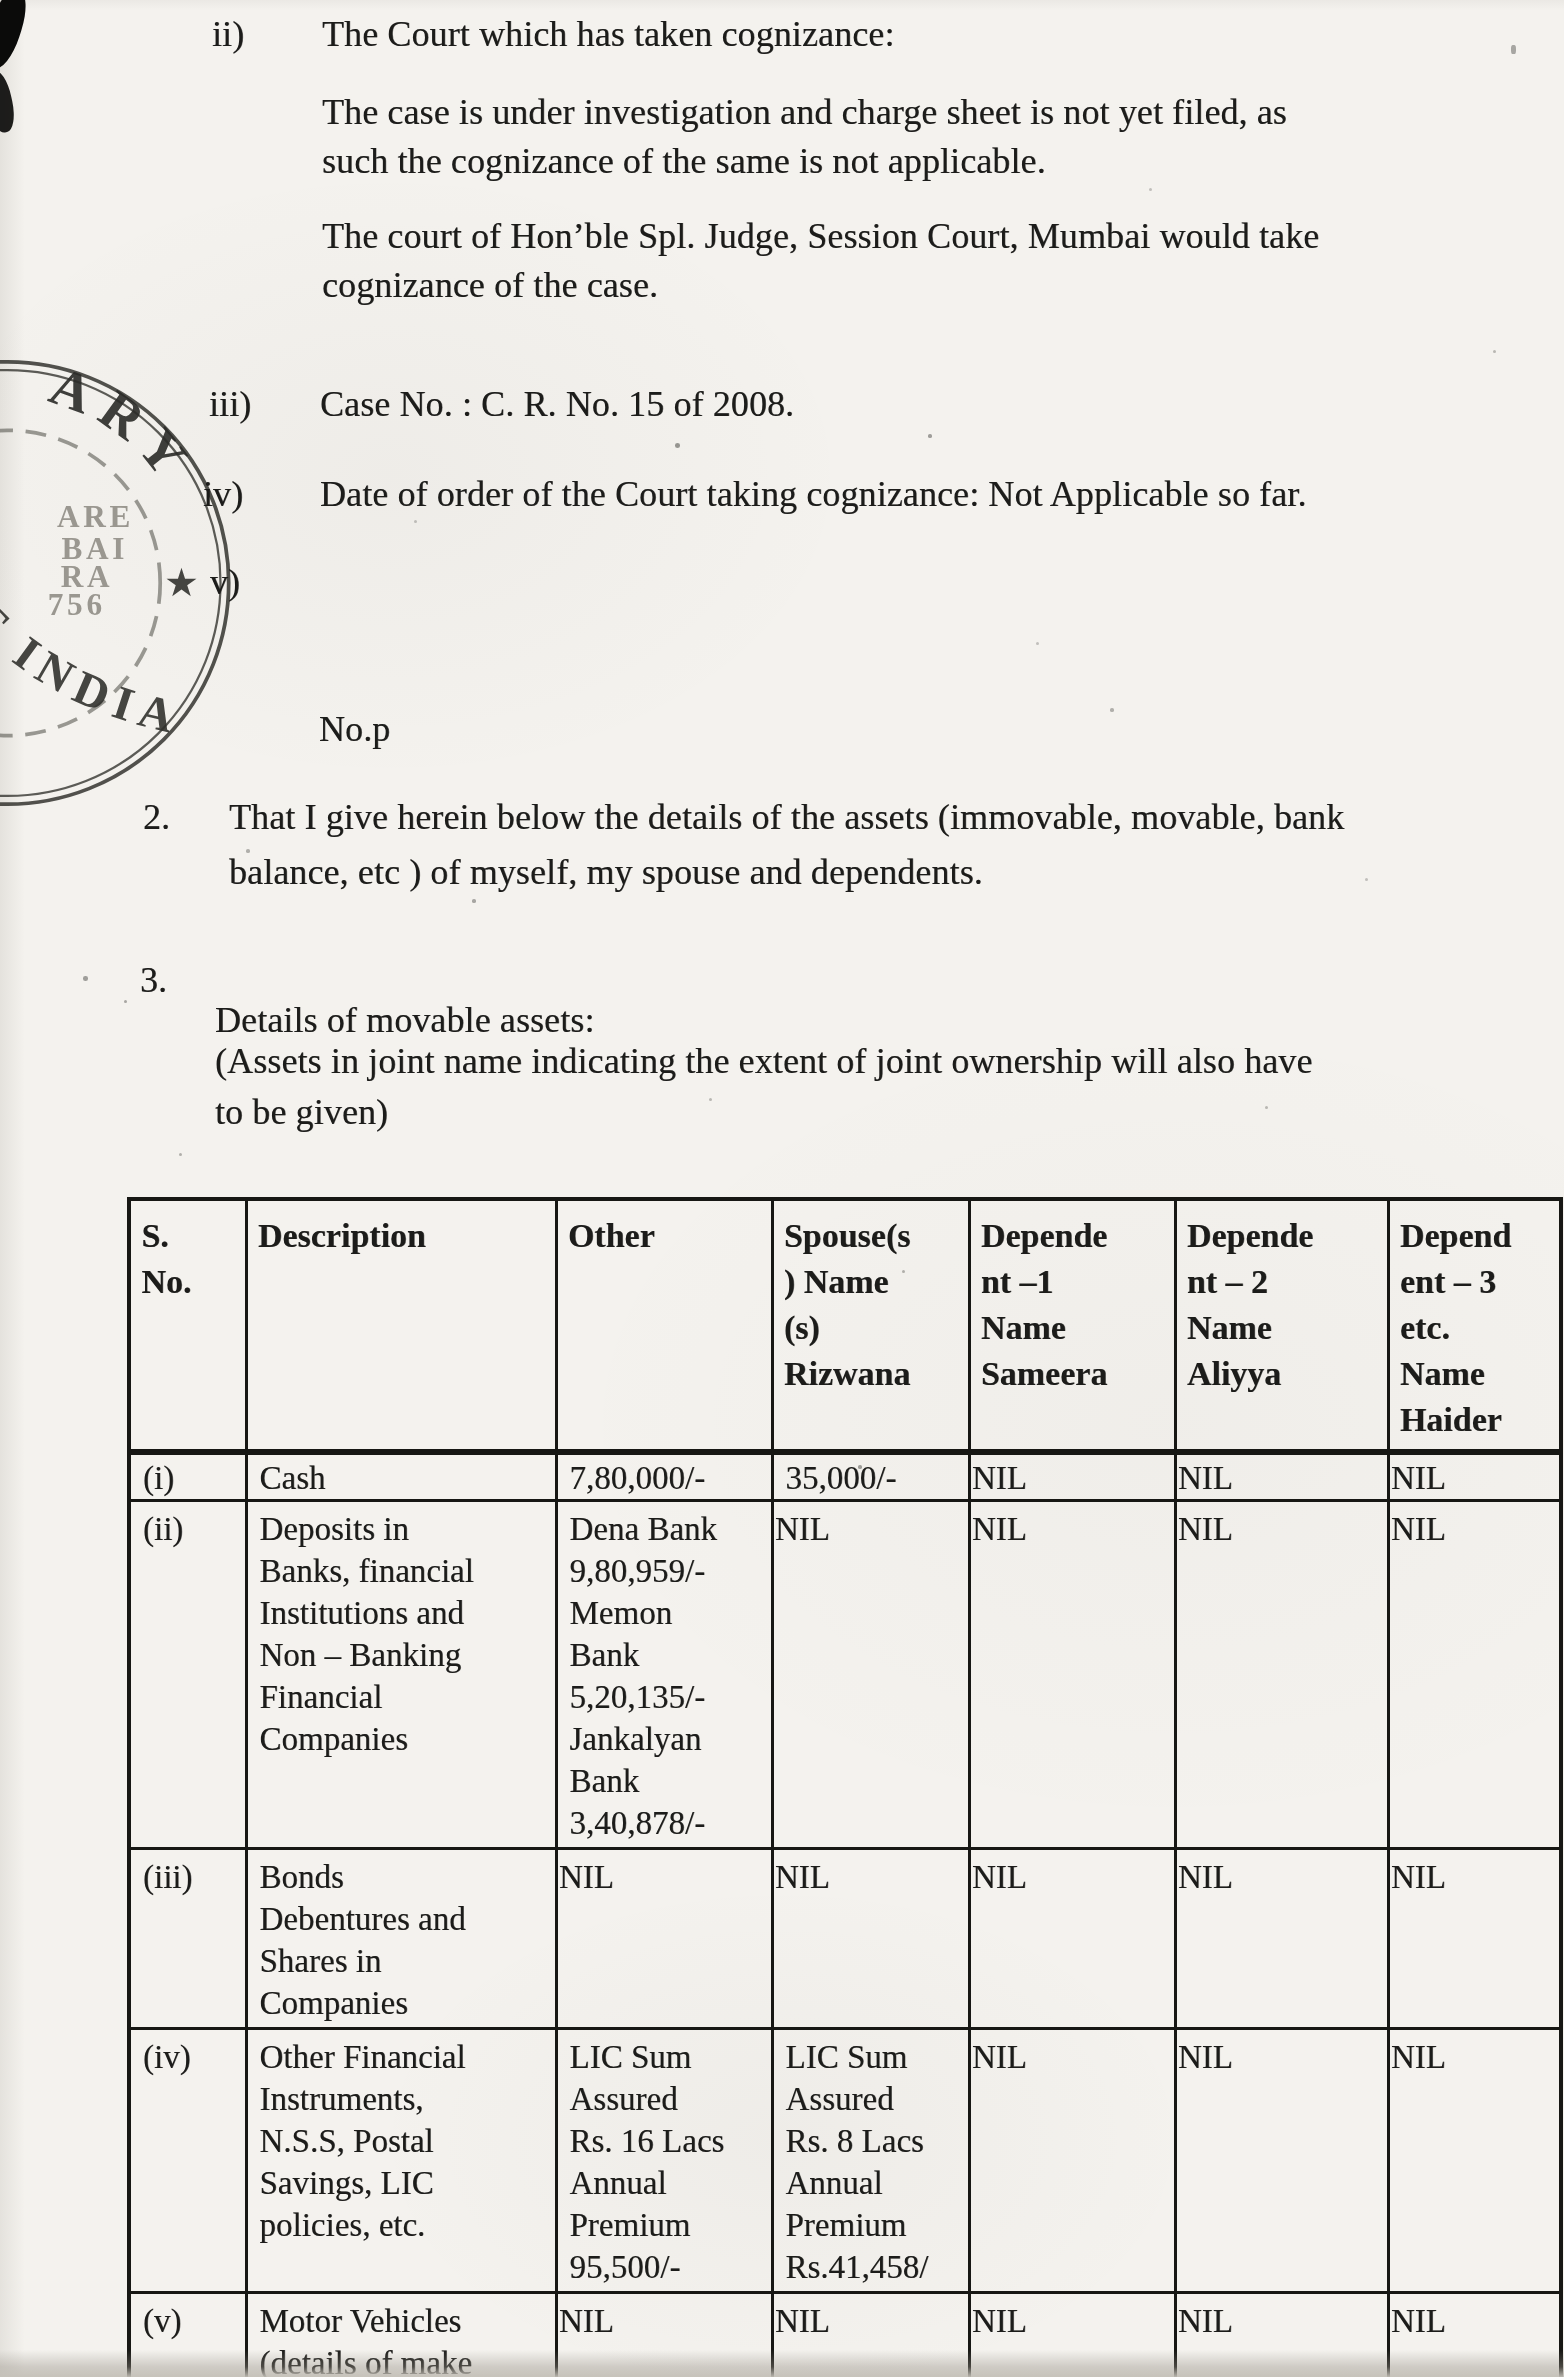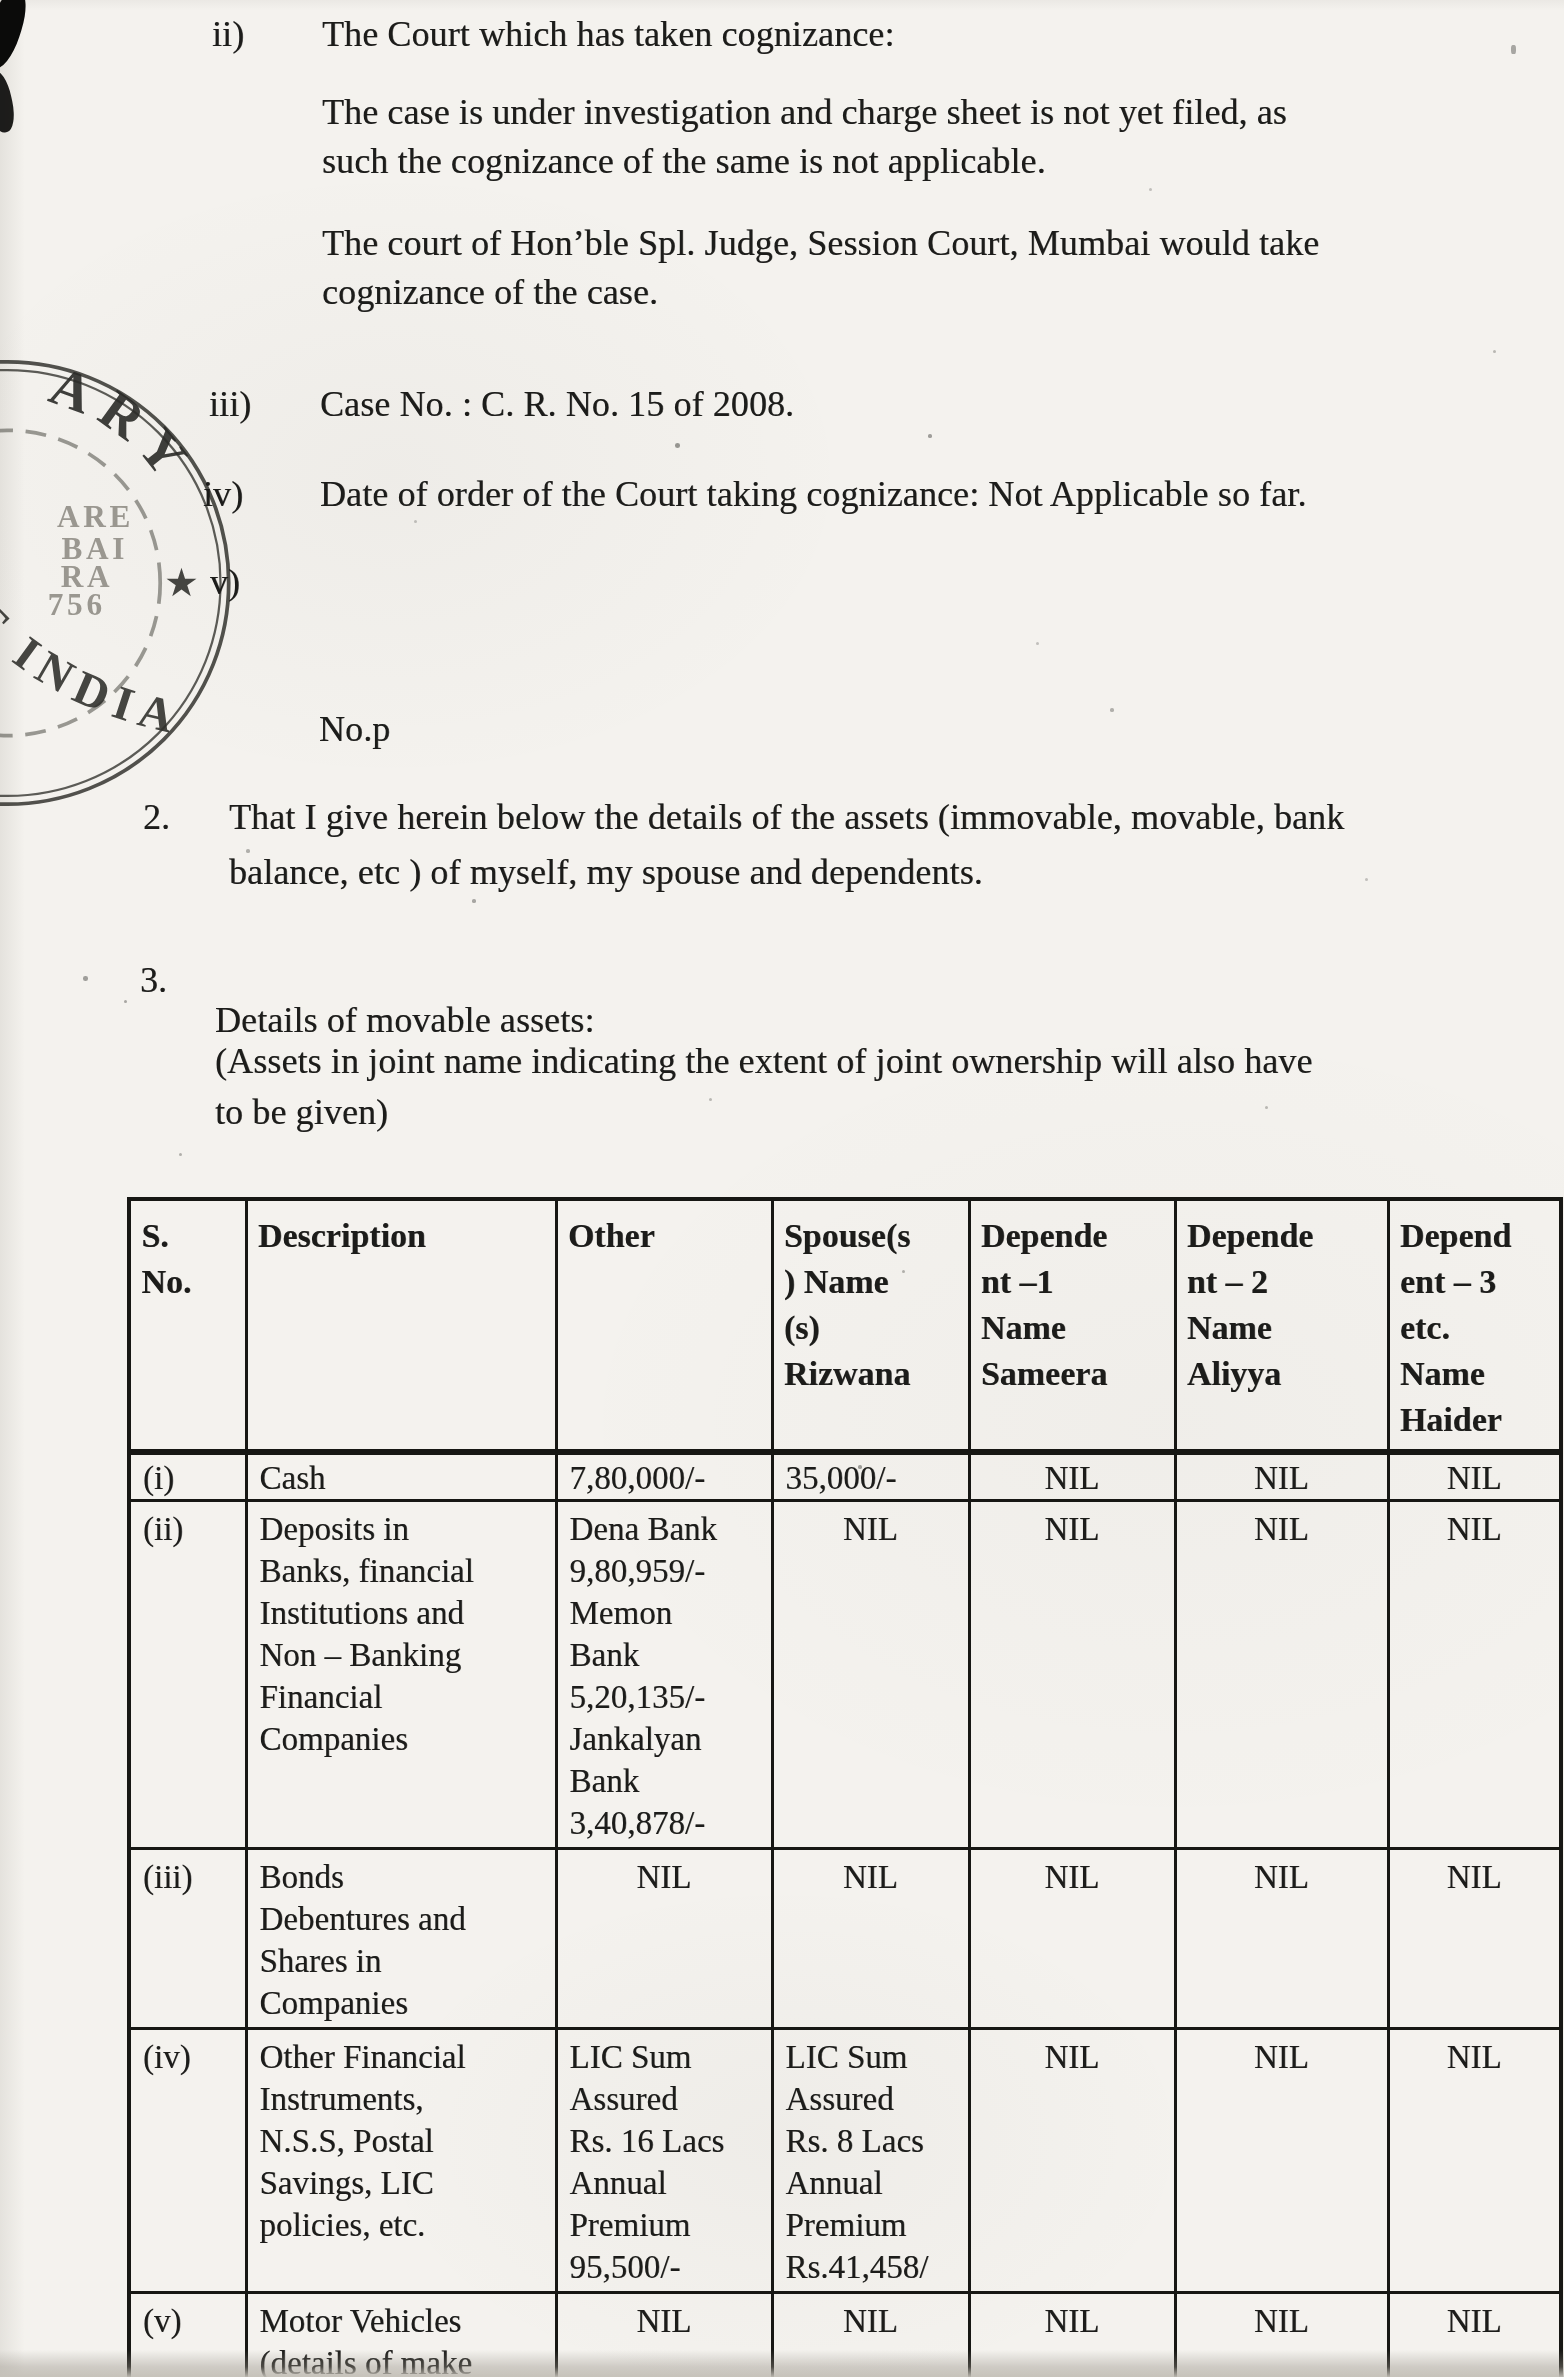--- a/index.html
+++ b/index.html
@@ -61,21 +61,21 @@
     font-size:34px;font-weight:700;
     text-align:left;
     padding:12px 3px 6px 10.4px;
     line-height:46px;
   }
   .assets tbody tr{border-top:3.7px solid #171714;}
   .assets td{
     padding:6px 3px 3px 12px;
     line-height:42px;
   }
-  .assets td.nil{text-align:center;padding-left:1.5px;padding-right:1.5px;}
+  .assets td.nil{text-align:left;padding-left:1.5px;padding-right:1.5px;}
   .assets tr.r-i td{padding-top:2.2px;padding-bottom:0;}
 
   
   .blob{position:absolute;background:#0b0b0a;border-radius:46%;z-index:4;}
   .dot{position:absolute;background:#4a4a45;border-radius:50%;z-index:4;}
   .scan-band{
     position:absolute;left:0;top:2350px;width:1565px;height:27.6px;z-index:5;
     background:linear-gradient(to bottom, rgba(140,135,125,0), rgba(150,145,135,.40) 60%, #c6c2ba);
   }
 </style>
@@ -106,21 +106,21 @@
       <text x="462" y="331">RA</text>
       <text x="452" y="368">756</text>
     </g>
   </svg>
   <div class="star">★</div>
 
   <span class="mk" style="left:212px;top:10.4px">ii)</span>
   <div class="tx" style="left:322px;top:10.4px">The Court which has taken cognizance:</div>
   <div class="tx" style="left:322px;top:88px">The case is under investigation and charge sheet is not yet filed, as
 such the cognizance of the same is not applicable.</div>
-  <div class="tx" style="left:322px;top:219px">The court of Hon’ble Spl. Judge, Session Court, Mumbai  would take
+  <div class="tx" style="left:322px;top:212px">The court of Hon’ble Spl. Judge, Session Court, Mumbai  would take
 cognizance of the case.</div>
 
   <span class="mk" style="left:209px;top:380px">iii)</span>
   <div class="tx" style="left:320px;top:380px">Case No. :  C. R. No. 15 of 2008.</div>
 
   <span class="mk" style="left:203px;top:470px">iv)</span>
   <div class="tx" style="left:320px;top:470px">Date of order of the Court taking cognizance: Not Applicable so far.</div>
 
   <span class="mk" style="left:210px;top:558px">v)</span>
   <div class="tx" style="left:319px;top:705px">No.p</div>

